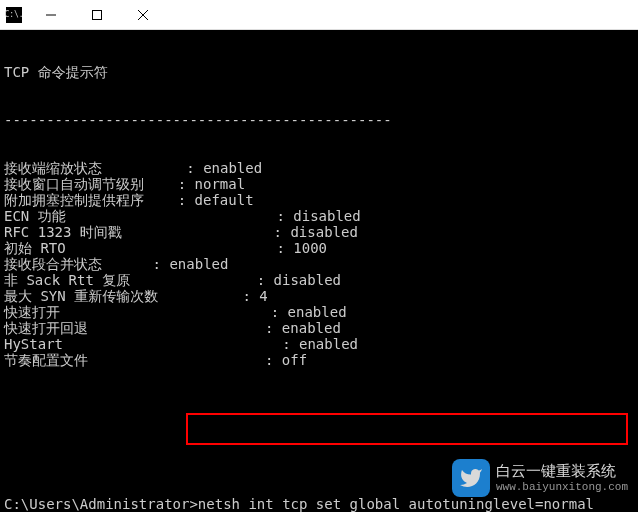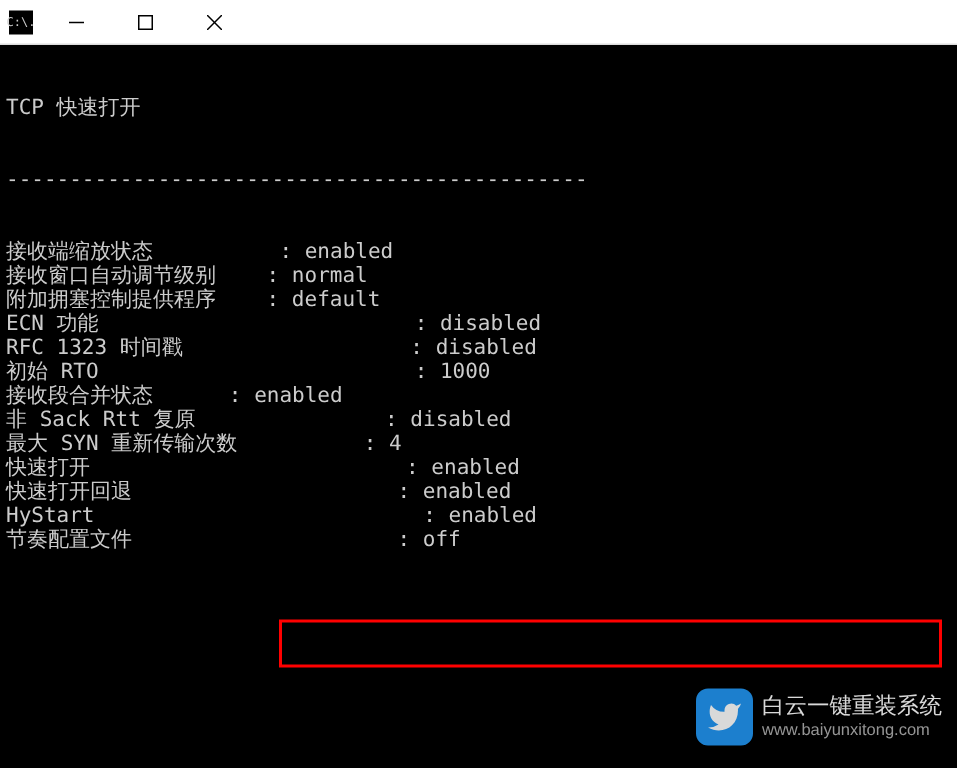--- a/index.html
+++ b/index.html
@@ -100,21 +100,21 @@
     .watermark-title {
       color: #fff;
       font-size: 15px;
       font-family: "Microsoft YaHei", sans-serif;
       font-weight: 500;
       line-height: 18px;
     }
     .watermark-url {
       color: #b0b0b0;
       font-size: 11px;
-      font-family: Liberation Sans, sans-serif;
+      font-family: Liberation Mono, monospace;
       line-height: 14px;
     }
   </style>
 </head>
 <body>
 
 <div class="titlebar">
   <div class="titlebar-icon">C:\.</div>
   <div class="titlebar-controls">
     <div class="titlebar-btn">
@@ -130,25 +130,26 @@
     <div class="titlebar-btn">
       <svg viewBox="0 0 10 10">
           <line x1="0" y1="0" x2="10" y2="10" stroke="#000" stroke-width="1"></line>
           <line x1="10" y1="0" x2="0" y2="10" stroke="#000" stroke-width="1"></line>
         </svg>
     </div>
   </div>
 </div>
 
 <div class="terminal">
-  <div class="terminal-line">TCP 快速打开</div>
+  <div class="terminal-line">TCP 命令提示符</div>
   <div class="terminal-line dashed-line">----------------------------------------------</div>
   <div id="params-container"><div class="terminal-line">接收端缩放状态          : enabled</div><div class="terminal-line">接收窗口自动调节级别    : normal</div><div class="terminal-line">附加拥塞控制提供程序    : default</div><div class="terminal-line">ECN 功能                         : disabled</div><div class="terminal-line">RFC 1323 时间戳                  : disabled</div><div class="terminal-line">初始 RTO                         : 1000</div><div class="terminal-line">接收段合并状态      : enabled</div><div class="terminal-line">非 Sack Rtt 复原               : disabled</div><div class="terminal-line">最大 SYN 重新传输次数          : 4</div><div class="terminal-line">快速打开                         : enabled</div><div class="terminal-line">快速打开回退                     : enabled</div><div class="terminal-line">HyStart                          : enabled</div><div class="terminal-line">节奏配置文件                     : off</div></div>
   <div class="terminal-line"></div>
   <div class="terminal-line"></div>
+  <div id="commands-container"><div class="terminal-line">C:\Users\Administrator&gt;netsh int tcp set global autotuninglevel=normal</div></div>
   
 </div>
 
 <div class="highlight-box" id="hl" style="left: 186px; top: 413px; width: 442px; height: 32px;"></div>
 
 <div class="watermark">
   <div class="watermark-icon">
     <svg viewBox="0 0 24 24">
         <path fill="#fff" d="M23 3a10.9 10.9 0 01-3.14 1.53 4.48 4.48 0 00-7.86 3v1A10.66 10.66 0 013 4s-4 9 5 13a11.64 11.64 0 01-7 2c9 5 20 0 20-11.5a4.5 4.5 0 00-.08-.83A7.72 7.72 0 0023 3z"></path>
       </svg>

